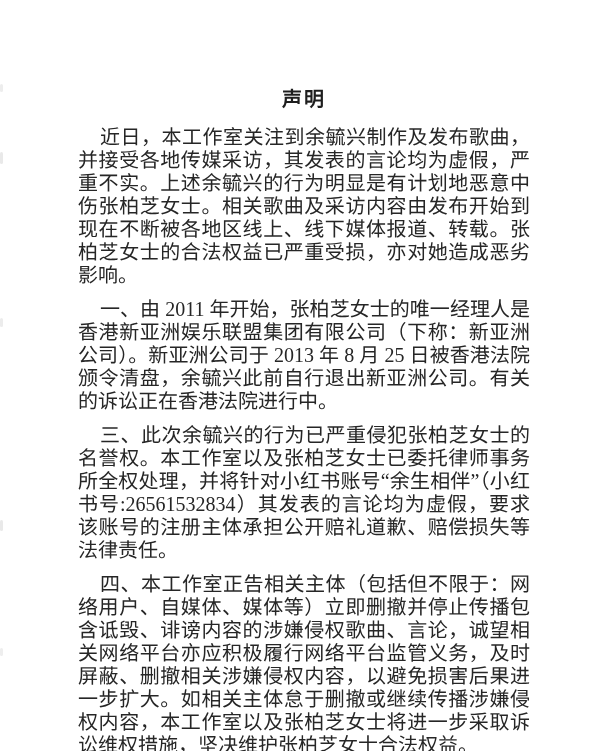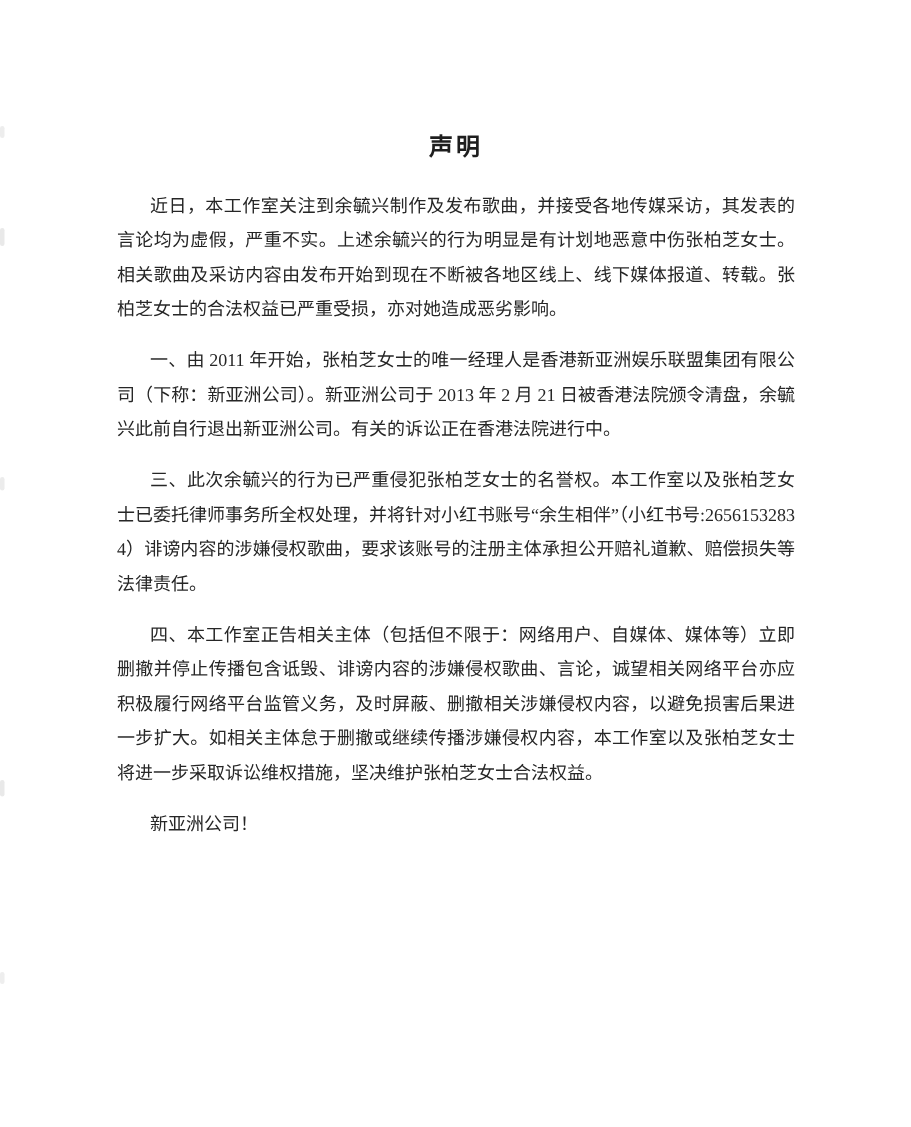--- a/index.html
+++ b/index.html
@@ -41,32 +41,32 @@
     position: absolute;
     left: 0; top: 0;
     width: 607px;
     height: 751px;
     padding: 84px 77px 0 78px;
     box-sizing: border-box;
   }
   .doc-title {
     margin: 0;
     text-align: center;
-    font-size: 16px;
+    font-size: 20px;
     line-height: 30px;
     font-weight: 700;
     color: #1e1e1e;
     letter-spacing: 2px;
   }
   .body-text {
     margin-top: 12px;
   }
   .body-text p {
     margin: 11px 0 0 0;
-    font-size: 12px;
+    font-size: 20px;
     line-height: 23px;
     text-align: justify;
     text-indent: 22px;
     color: #262626;
     word-break: break-all;
   }
   .body-text p:first-child {
     margin-top: 0;
   }
 </style>
@@ -79,19 +79,19 @@
     <i></i>
     <i></i>
     <i></i>
 </div>
 
 <div class="page">
   <h1 class="doc-title">声明</h1>
 
   <div class="body-text">
     <p>近日，本工作室关注到余毓兴制作及发布歌曲，并接受各地传媒采访，其发表的言论均为虚假，严重不实。上述余毓兴的行为明显是有计划地恶意中伤张柏芝女士。相关歌曲及采访内容由发布开始到现在不断被各地区线上、线下媒体报道、转载。张柏芝女士的合法权益已严重受损，亦对她造成恶劣影响。</p>
-    <p>一、由 2011 年开始，张柏芝女士的唯一经理人是香港新亚洲娱乐联盟集团有限公司（下称：新亚洲公司）。新亚洲公司于 2013 年 2 月 21 日被香港法院颁令清盘，余毓兴此前自行退出新亚洲公司。有关的诉讼正在香港法院进行中。</p>
-    <p>三、此次余毓兴的行为已严重侵犯张柏芝女士的名誉权。本工作室以及张柏芝女士已委托律师事务所全权处理，并将针对小红书账号“余生相伴”（小红书号:26561532834）诽谤内容的涉嫌侵权歌曲，要求该账号的注册主体承担公开赔礼道歉、赔偿损失等法律责任。</p>
+    <p>一、由 2011 年开始，张柏芝女士的唯一经理人是香港新亚洲娱乐联盟集团有限公司（下称：新亚洲公司）。新亚洲公司于 2013 年 8 月 25 日被香港法院颁令清盘，余毓兴此前自行退出新亚洲公司。有关的诉讼正在香港法院进行中。</p>
+    <p>三、此次余毓兴的行为已严重侵犯张柏芝女士的名誉权。本工作室以及张柏芝女士已委托律师事务所全权处理，并将针对小红书账号“余生相伴”（小红书号:26561532834）其发表的言论均为虚假，要求该账号的注册主体承担公开赔礼道歉、赔偿损失等法律责任。</p>
     <p>四、本工作室正告相关主体（包括但不限于：网络用户、自媒体、媒体等）立即删撤并停止传播包含诋毁、诽谤内容的涉嫌侵权歌曲、言论，诚望相关网络平台亦应积极履行网络平台监管义务，及时屏蔽、删撤相关涉嫌侵权内容，以避免损害后果进一步扩大。如相关主体怠于删撤或继续传播涉嫌侵权内容，本工作室以及张柏芝女士将进一步采取诉讼维权措施，坚决维护张柏芝女士合法权益。</p>
     <p>新亚洲公司！</p>
   </div>
 
 </div>
 
 </body></html>

